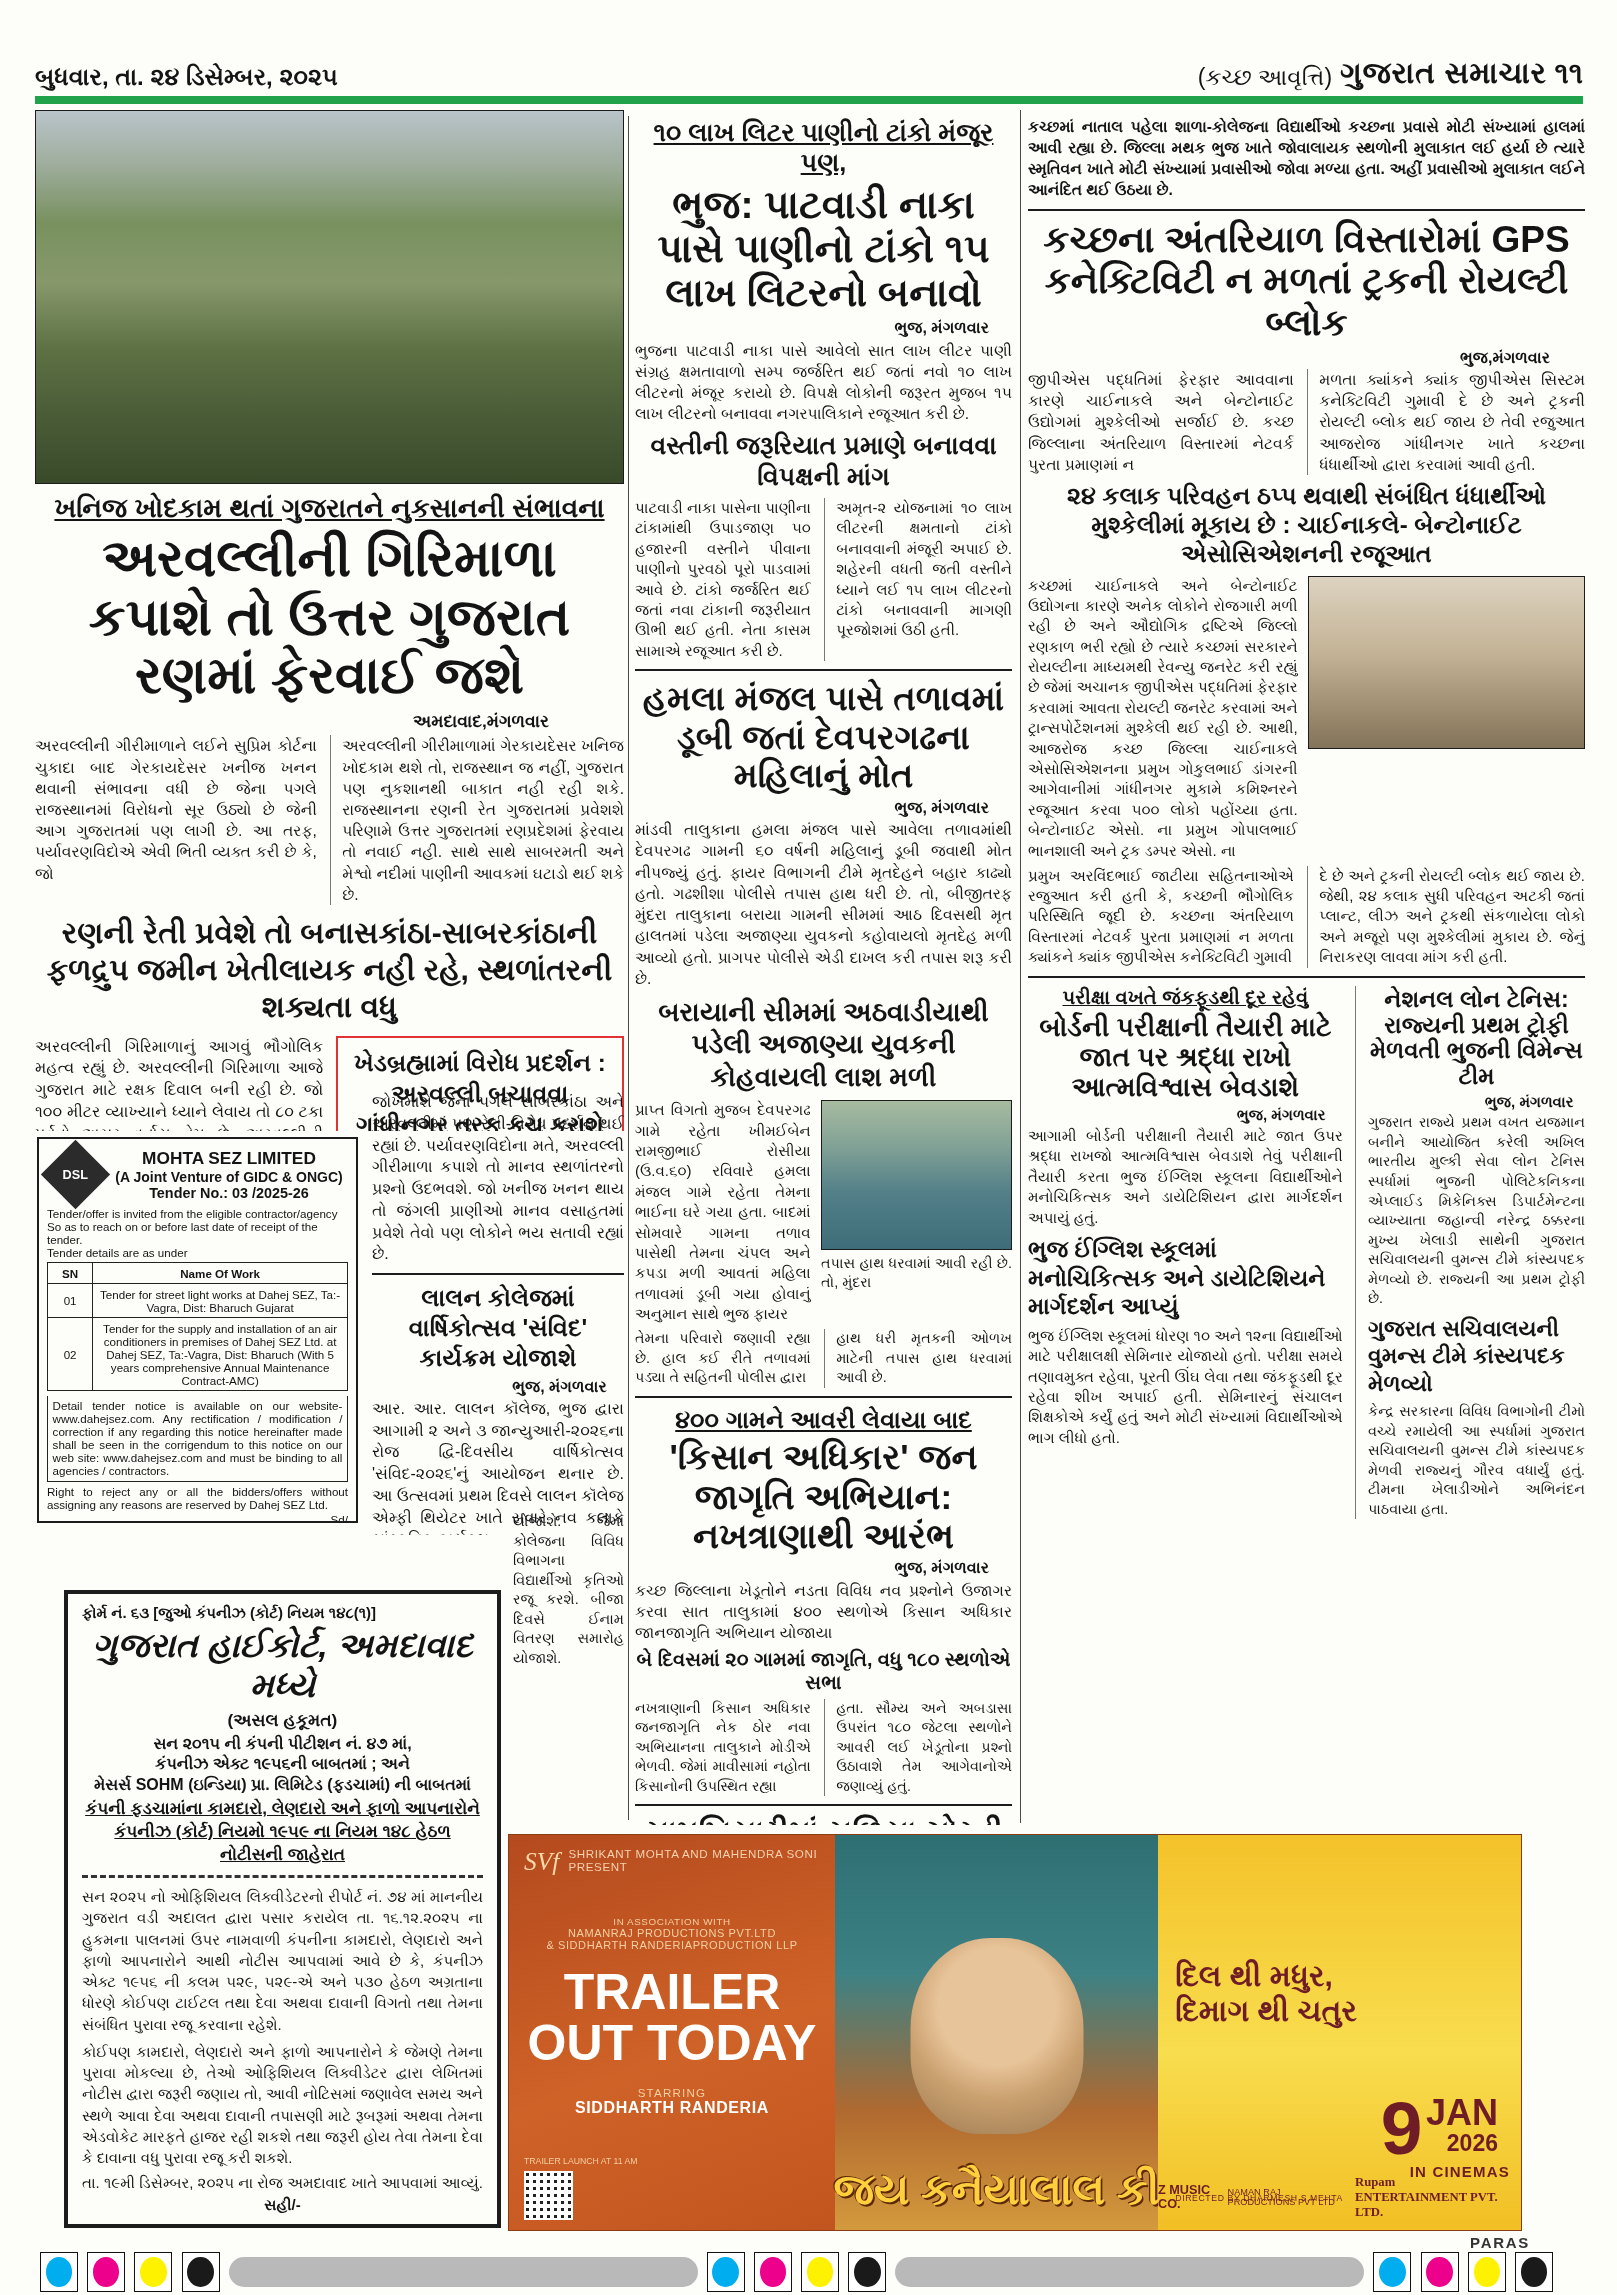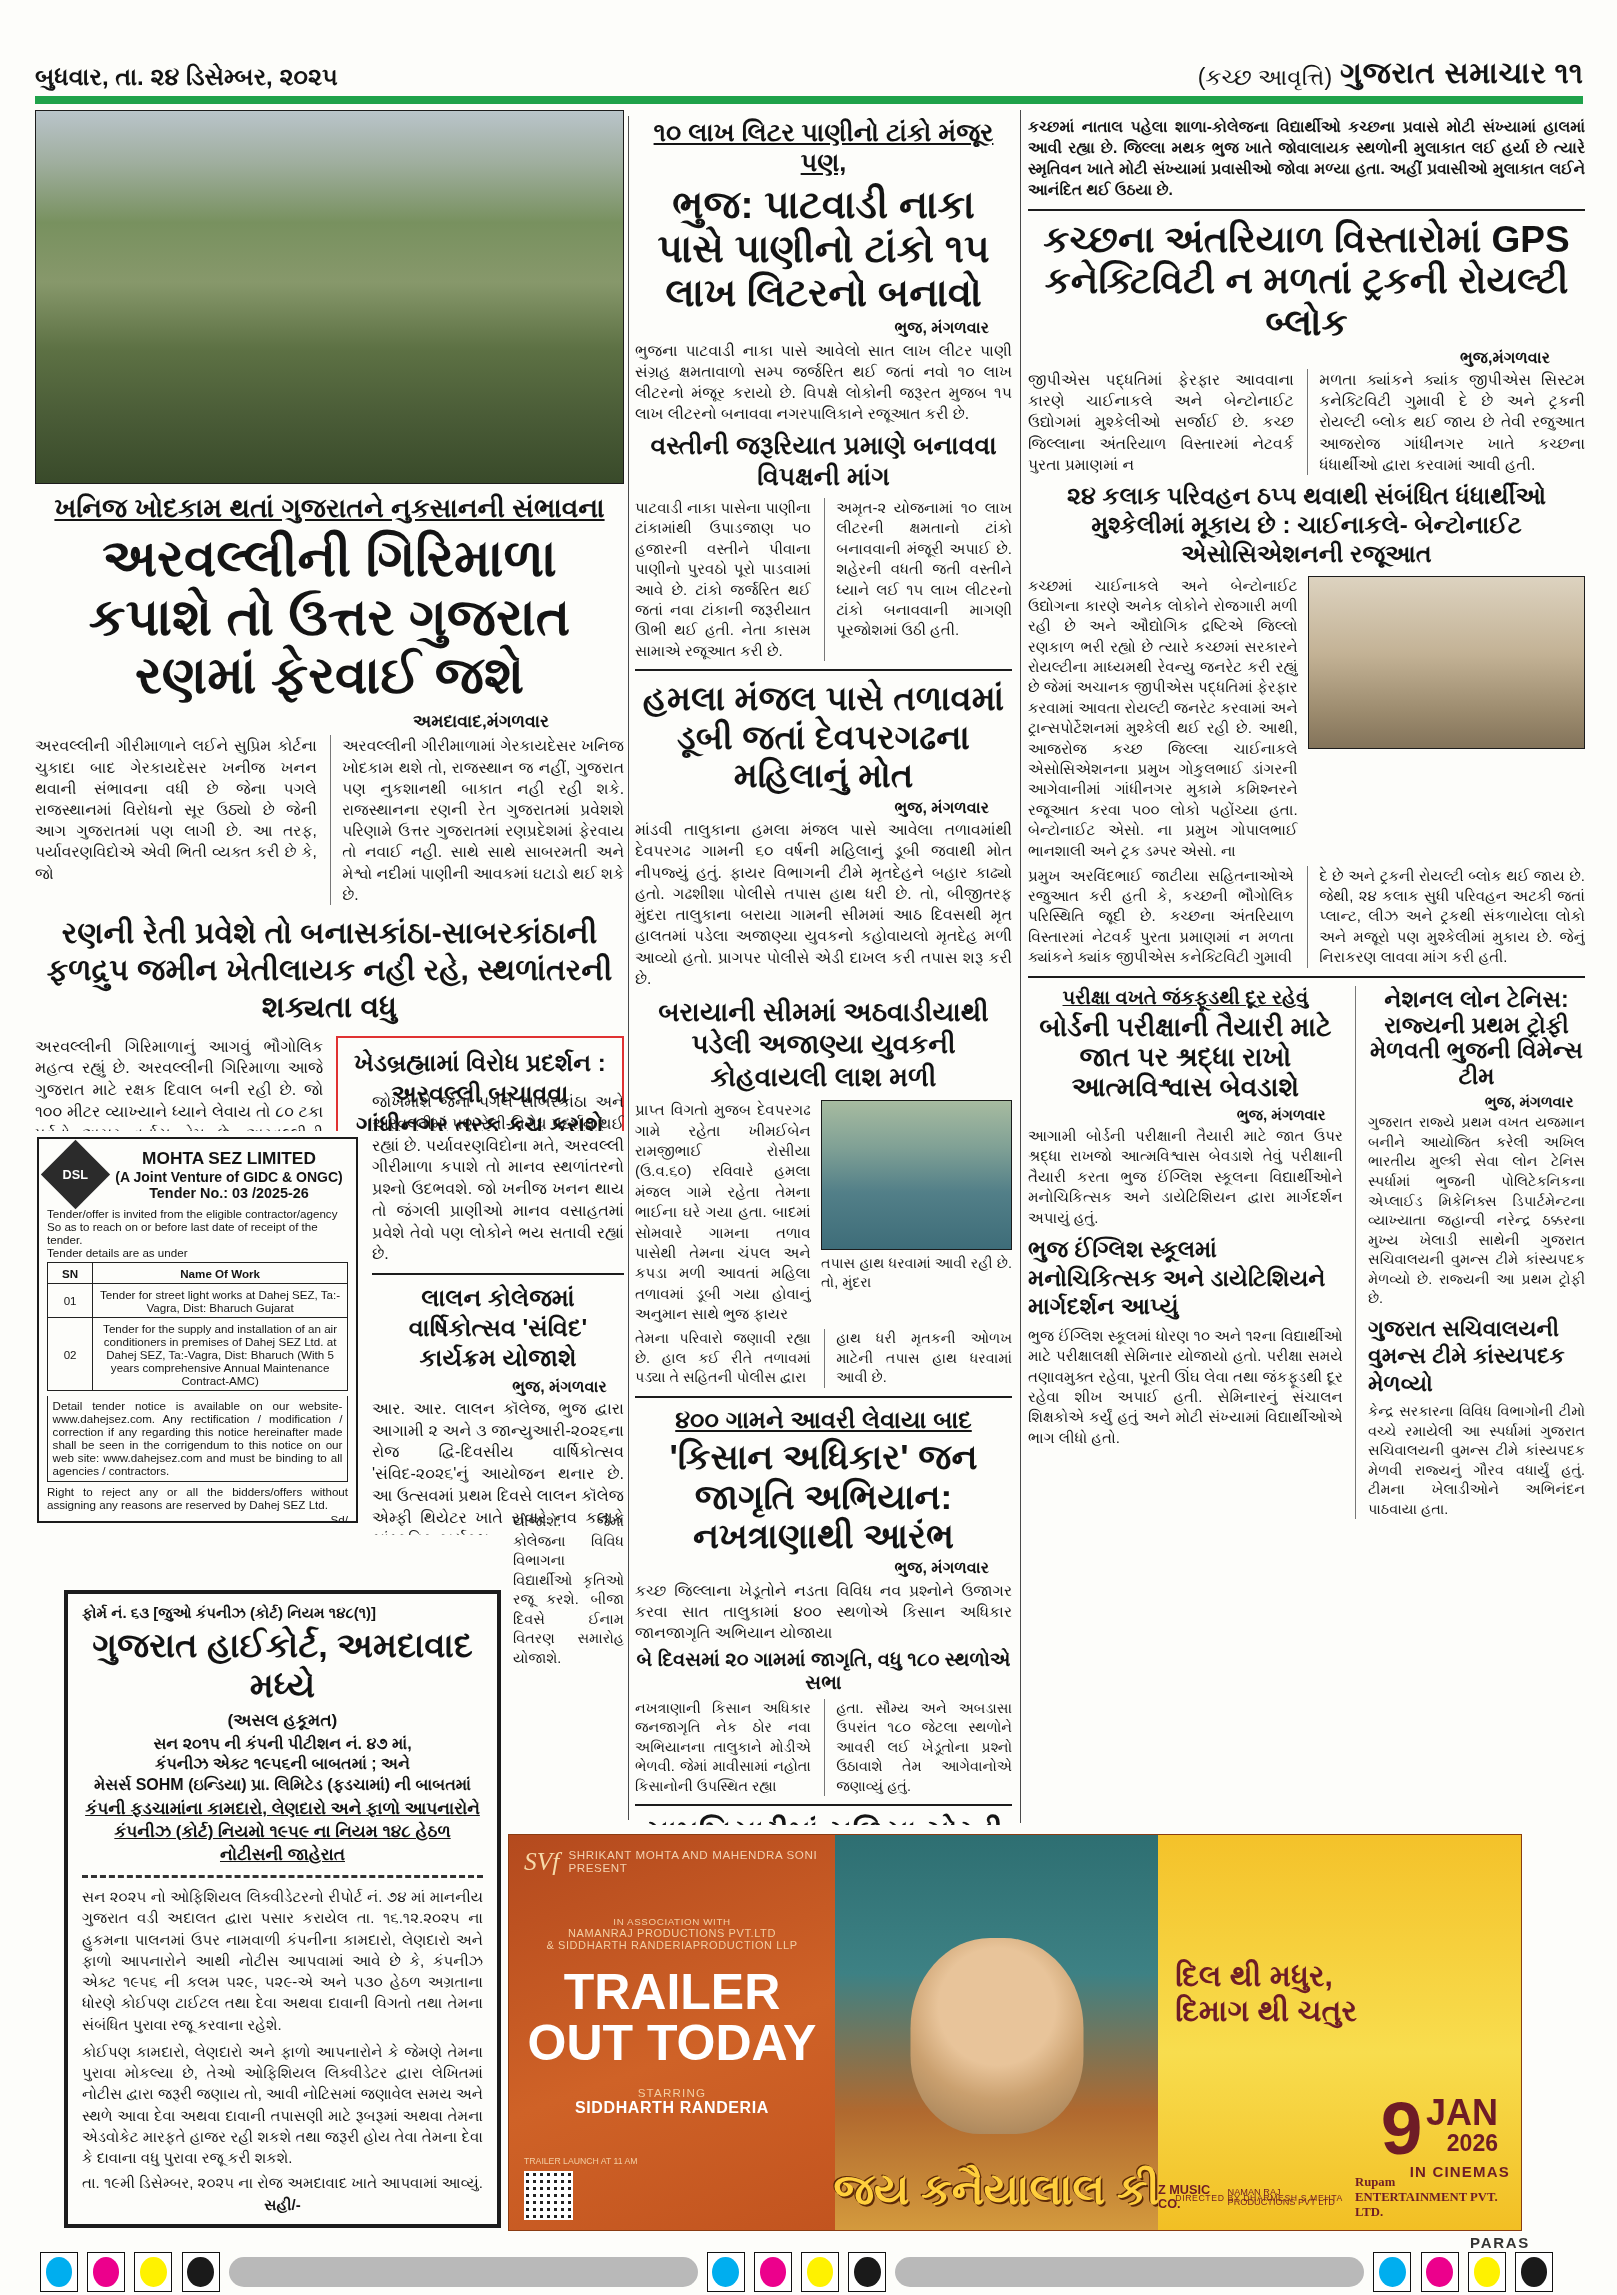--- a/index.html
+++ b/index.html
@@ -121,21 +121,21 @@
   <div class="abs" style="left:372px;top:1091px;width:252px;height:444px;overflow:hidden;">
     <div class="body-sm" style="font-size:16px;">જોખમાશે જેના પગલે સાબરકાંઠા અને અરવલ્લીમાં પણ રેલી-વિરોધ પ્રદર્શન થઈ રહ્યાં છે. પર્યાવરણવિદોના મતે, અરવલ્લી ગીરીમાળા કપાશે તો માનવ સ્થળાંતરનો પ્રશ્નો ઉદભવશે. જો ખનીજ ખનન થાય તો જંગલી પ્રાણીઓ માનવ વસાહતમાં પ્રવેશે તેવો પણ લોકોને ભય સતાવી રહ્યાં છે.</div>
     <hr class="rule">
     <div class="b ctr" style="font-size:24px;line-height:1.25;">લાલન કોલેજમાં વાર્ષિકોત્સવ 'સંવિદ' કાર્યક્રમ યોજાશે</div>
     <div class="dateline" style="font-size:16px;margin:4.6px 17.3px 2.3px 0;">ભુજ, મંગળવાર</div>
     <div class="body-sm" style="font-size:16px;">આર. આર. લાલન કૉલેજ, ભુજ દ્વારા આગામી ૨ અને ૩ જાન્યુઆરી-૨૦૨૬ના રોજ દ્વિ-દિવસીય વાર્ષિકોત્સવ 'સંવિદ-૨૦૨૬'નું આયોજન થનાર છે. આ ઉત્સવમાં પ્રથમ દિવસે લાલન કૉલેજ એમ્ફી થિયેટર ખાતે સવારે નવ કલાકે સાંસ્કૃતિક કાર્યક્રમ</div>
   </div>
 
   <div class="abs" style="left:64px;top:1590px;width:437px;height:638px;border:4.6px solid #1c1c1c;padding:10.4px 14px;box-sizing:border-box;overflow:hidden;">
     <div class="b" style="font-size:15px;">ફોર્મ નં. ૬૩ [જુઓ કંપનીઝ (કોર્ટ) નિયમ ૧૪૮(૧)]</div>
-    <div class="b ctr" style="font-size:34px;margin-top:3.5px;">ગુજરાત હાઈકોર્ટ, અમદાવાદ મધ્યે</div>
+    <div class="b ctr" style="font-size:34px;margin-top:3.5px;font-style:italic;">ગુજરાત હાઈકોર્ટ, અમદાવાદ મધ્યે</div>
     <div class="b ctr" style="font-size:17.3px;margin-top:4.6px;">(અસલ હકૂમત)</div>
     <div class="b ctr" style="font-size:16px;margin-top:3.5px;">સન ૨૦૧૫ ની કંપની પીટીશન નં. ૪૭ માં,</div>
     <div class="b ctr" style="font-size:16px;margin-top:2.3px;">કંપનીઝ એક્ટ ૧૯૫૬ની બાબતમાં ; અને</div>
     <div class="b ctr" style="font-size:16px;margin-top:2.3px;">મેસર્સ SOHM (ઇન્ડિયા) પ્રા. લિમિટેડ (ફડચામાં) ની બાબતમાં</div>
     <div class="b ctr u" style="font-size:17px;margin-top:4.6px;line-height:1.35;">કંપની ફડચામાંના કામદારો, લેણદારો અને ફાળો આપનારોને કંપનીઝ (કોર્ટ) નિયમો ૧૯૫૯ ના નિયમ ૧૪૮ હેઠળ નોટીસની જાહેરાત</div>
     <div style="border-top:3.5px dashed #333;margin:8px 0;"></div>
     <div class="jst" style="font-size:15px;line-height:1.42;">સન ૨૦૨૫ નો ઓફિશિયલ લિક્વીડેટરનો રીપોર્ટ નં. ૭૪ માં માનનીય ગુજરાત વડી અદાલત દ્વારા પસાર કરાયેલ તા. ૧૬.૧૨.૨૦૨૫ ના હુકમના પાલનમાં ઉપર નામવાળી કંપનીના કામદારો, લેણદારો અને ફાળો આપનારોને આથી નોટીસ આપવામાં આવે છે કે, કંપનીઝ એક્ટ ૧૯૫૬ ની કલમ ૫૨૯, ૫૨૯-એ અને ૫૩૦ હેઠળ અગ્રતાના ધોરણે કોઈપણ ટાઈટલ તથા દેવા અથવા દાવાની વિગતો તથા તેમના સંબંધિત પુરાવા રજૂ કરવાના રહેશે.</div>
     <div class="jst" style="font-size:15px;line-height:1.42;margin-top:5.8px;">કોઈપણ કામદારો, લેણદારો અને ફાળો આપનારોને કે જેમણે તેમના પુરાવા મોકલ્યા છે, તેઓ ઓફિશિયલ લિક્વીડેટર દ્વારા લેખિતમાં નોટીસ દ્વારા જરૂરી જણાય તો, આવી નોટિસમાં જણાવેલ સમય અને સ્થળે આવા દેવા અથવા દાવાની તપાસણી માટે રૂબરૂમાં અથવા તેમના એડવોકેટ મારફતે હાજર રહી શકશે તથા જરૂરી હોય તેવા તેમના દેવા કે દાવાના વધુ પુરાવા રજૂ કરી શકશે.</div>
     <div style="font-size:15px;margin-top:5.8px;">તા. ૧૯મી ડિસેમ્બર, ૨૦૨૫ ના રોજ અમદાવાદ ખાતે આપવામાં આવ્યું.</div>
     <div class="ctr b" style="font-size:15px;margin-top:3.5px;">સહી/-</div>
@@ -244,21 +244,21 @@
         <div class="b" style="font-size:22px;line-height:1.25;margin-top:5.8px;">ગુજરાત સચિવાલયની વુમન્સ ટીમે કાંસ્યપદક મેળવ્યો</div>
         <div class="body-sm" style="font-size:14.4px;margin-top:4.6px;">કેન્દ્ર સરકારના વિવિધ વિભાગોની ટીમો વચ્ચે રમાયેલી આ સ્પર્ધામાં ગુજરાત સચિવાલયની વુમન્સ ટીમે કાંસ્યપદક મેળવી રાજ્યનું ગૌરવ વધાર્યું હતું. ટીમના ખેલાડીઓને અભિનંદન પાઠવાયા હતા.</div>
       </div>
     </div>
 
   </div>
 
   <div class="abs" style="left:508px;top:1834px;width:1014px;height:397px;display:flex;border:1.2px solid #8a3c12;box-sizing:border-box;">
 
     <div class="adL" style="width:326px;position:relative;padding:11.6px 15px;box-sizing:border-box;color:#fff;">
-      <div style="display:flex;align-items:center;gap:9.2px;">
+      <div style="display:flex;align-items:flex-start;gap:9.2px;">
         <span style="font-family:'Liberation Serif',serif;font-style:italic;font-size:25.4px;color:#f6d9a8;">SVf</span>
         <span style="font-size:11.6px;letter-spacing:0.6px;color:#f3d2b0;">SHRIKANT MOHTA AND MAHENDRA SONI PRESENT</span>
       </div>
       <div class="ctr" style="margin-top:40px;color:#f3cfa4;font-size:9.8px;letter-spacing:0.6px;">IN ASSOCIATION WITH</div>
       <div class="ctr" style="color:#f3cfa4;font-size:11px;letter-spacing:0.6px;">NAMANRAJ PRODUCTIONS PVT.LTD</div>
       <div class="ctr" style="color:#f3cfa4;font-size:11px;letter-spacing:0.6px;">&amp; SIDDHARTH RANDERIAPRODUCTION LLP</div>
       <div class="ctr b" style="margin-top:16px;font-size:50px;line-height:1.02;color:#ffffff;">TRAILER OUT TODAY</div>
       <div class="ctr" style="margin-top:17.3px;font-size:11.6px;letter-spacing:1.2px;color:#f3cfa4;">STARRING</div>
       <div class="ctr b" style="font-size:16px;letter-spacing:0.6px;color:#ffffff;">SIDDHARTH RANDERIA</div>
       <div style="position:absolute;left:15px;bottom:10.4px;display:flex;flex-direction:column;gap:4.6px;align-items:flex-start;">

